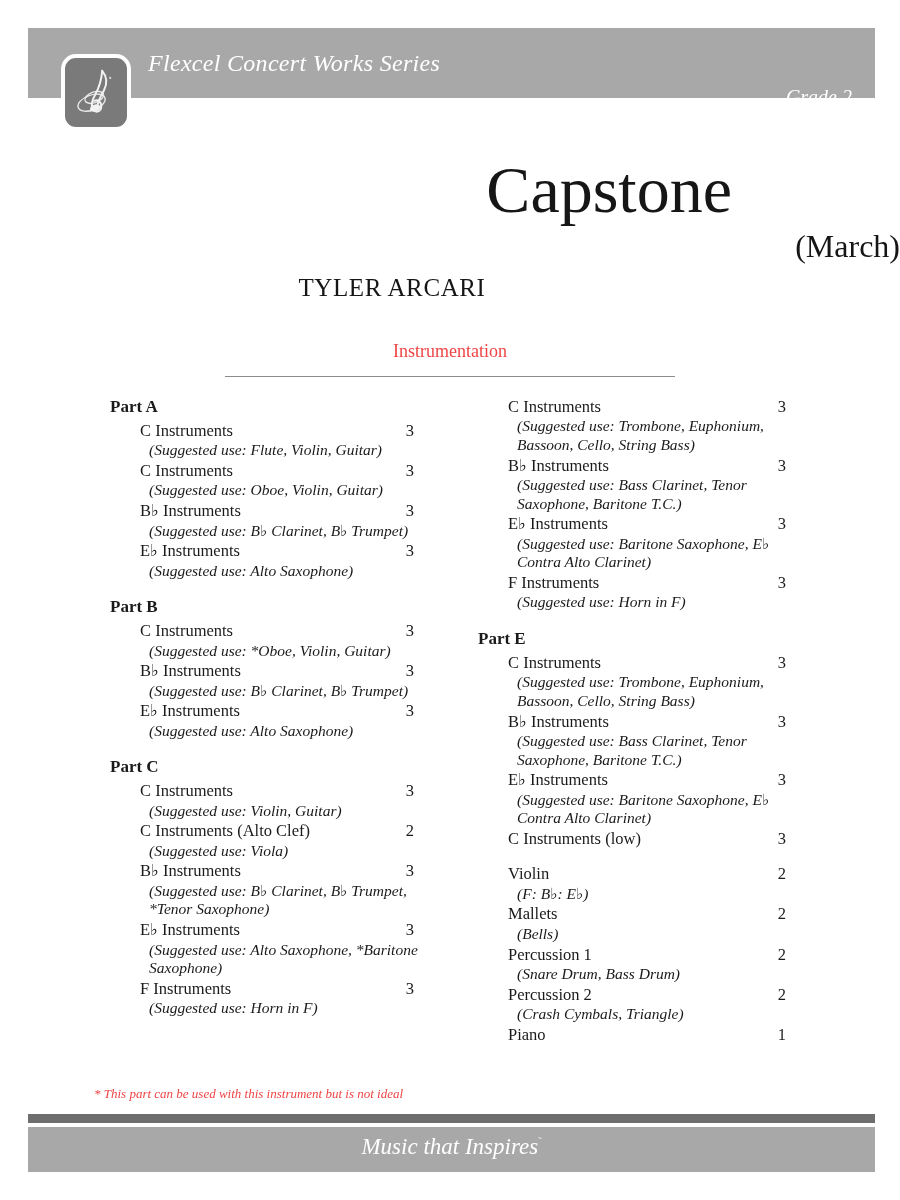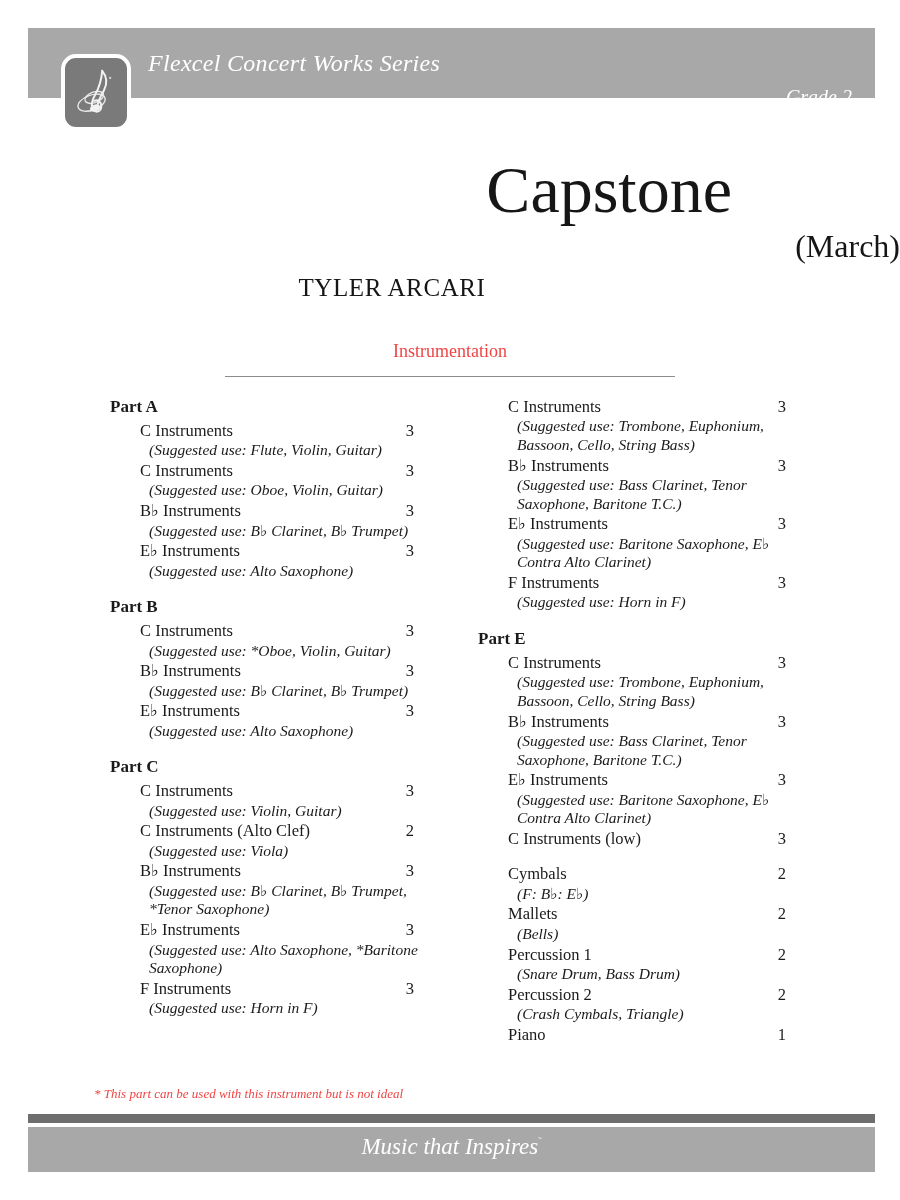--- a/index.html
+++ b/index.html
@@ -315,21 +315,21 @@
     </div>
     <div class="entry">
       <div class="entry-row"><span class="entry-name">E♭ Instruments</span><span class="entry-qty">3</span></div>
       <span class="entry-note">(Suggested use: Baritone Saxophone, E♭ Contra Alto Clarinet)</span>
     </div>
     <div class="entry">
       <div class="entry-row"><span class="entry-name">C Instruments (low)</span><span class="entry-qty">3</span></div>
     </div>
     <div class="perc-gap"></div>
     <div class="entry">
-      <div class="entry-row"><span class="entry-name">Cymbals</span><span class="entry-qty">2</span></div>
+      <div class="entry-row"><span class="entry-name">Violin</span><span class="entry-qty">2</span></div>
       <span class="entry-note">(F: B♭: E♭)</span>
     </div>
     <div class="entry">
       <div class="entry-row"><span class="entry-name">Mallets</span><span class="entry-qty">2</span></div>
       <span class="entry-note">(Bells)</span>
     </div>
     <div class="entry">
       <div class="entry-row"><span class="entry-name">Percussion 1</span><span class="entry-qty">2</span></div>
       <span class="entry-note">(Snare Drum, Bass Drum)</span>
     </div>

